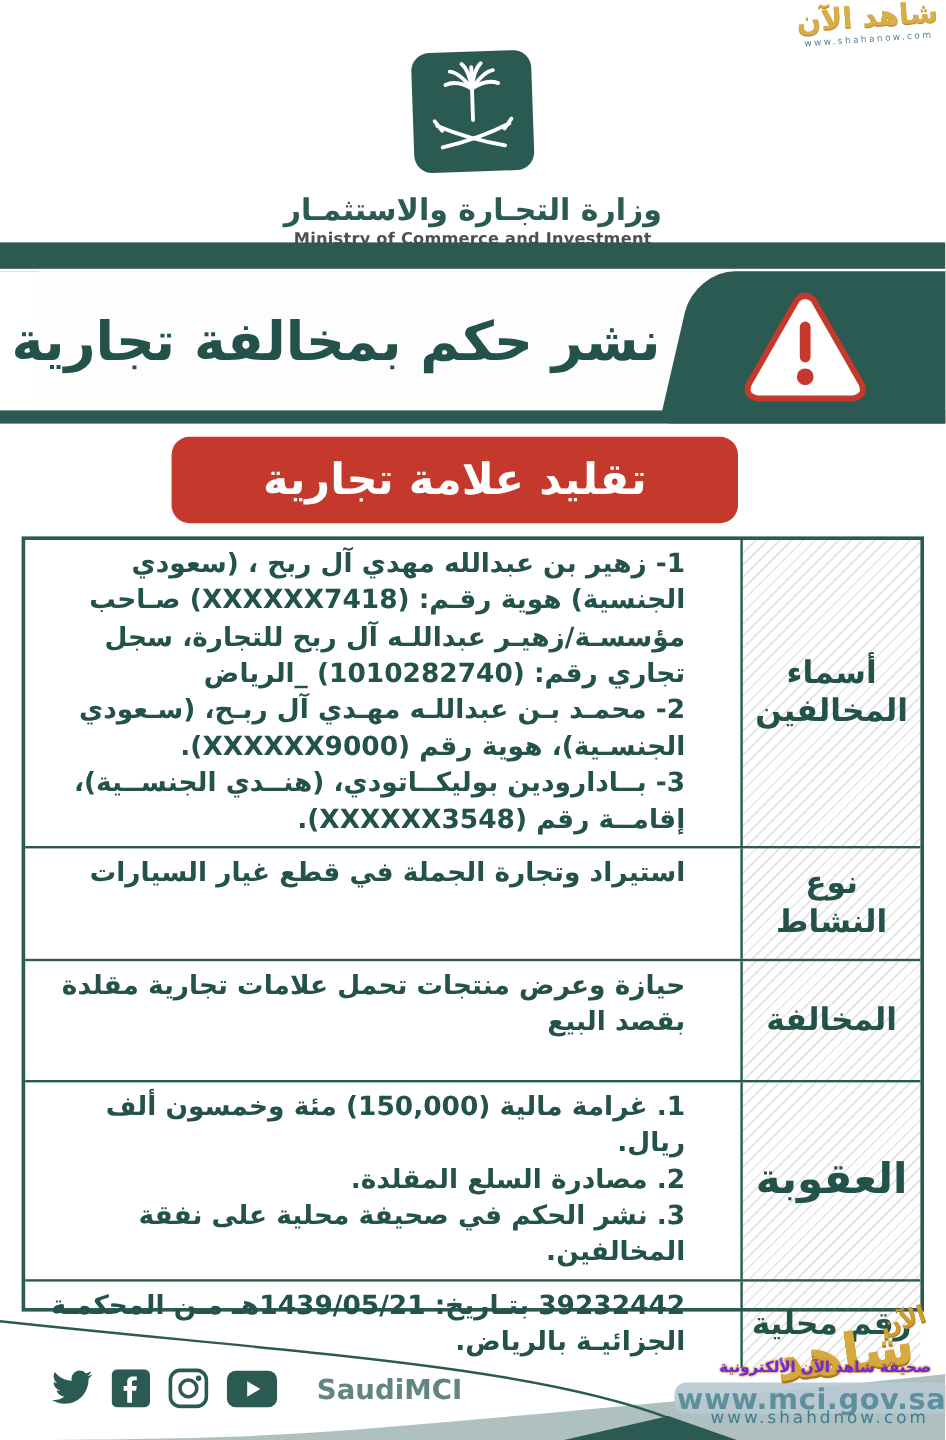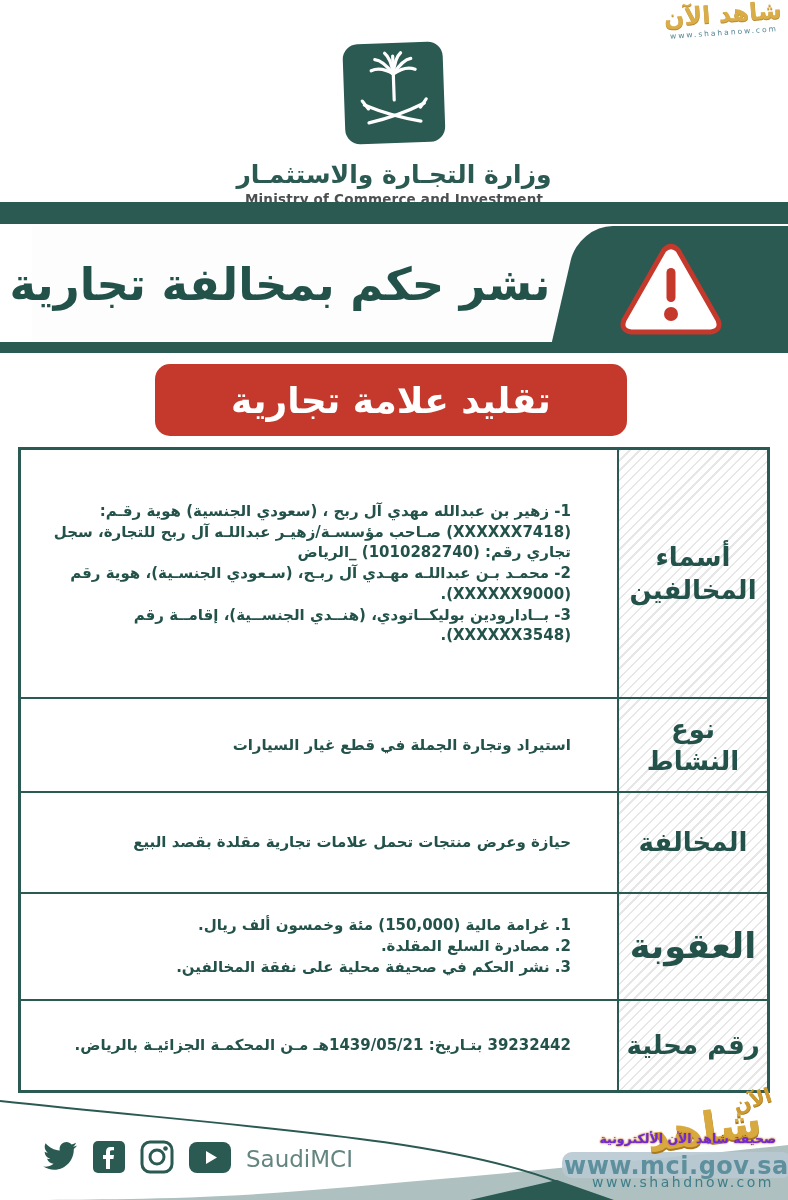--- a/index.html
+++ b/index.html
@@ -14,37 +14,37 @@
   .stripes{background-image:repeating-linear-gradient(135deg,rgba(120,120,120,.18) 0 1.6px,transparent 1.6px 7px);margin-left:32px;}
   .bar-top{position:absolute;top:202px;left:0;width:788px;height:22px;background:#2a5a52;border-bottom:2px solid #fff;}
   .banner-striped{position:absolute;top:226px;left:0;width:788px;height:116px;background:#fdfdfd;}
   .banner-title{position:absolute;top:226px;left:0;width:560px;height:116px;display:flex;align-items:center;justify-content:center;
                 font-size:45px;font-weight:bold;color:#23524a;direction:rtl;}
   .banner-green-block{position:absolute;top:226px;right:-26px;width:250px;height:127px;background:#2a5a52;
                 border-top-left-radius:34px;border-bottom-left-radius:10px;transform:skewX(-13deg);}
   .warn-wrap{position:absolute;top:238px;right:52px;width:130px;height:104px;display:flex;align-items:center;justify-content:center;}
   .bar-bottom{position:absolute;top:342px;left:0;width:788px;height:11px;background:#2a5a52;}
   
-  .badge{position:absolute;top:364px;left:155px;width:472px;height:72px;background:#c4392c;border-radius:15px;
+  .badge{position:absolute;top:364px;left:143px;width:472px;height:72px;background:#c4392c;border-radius:15px;
          display:flex;align-items:center;justify-content:center;color:#fff;font-size:36px;font-weight:bold;direction:rtl;}
   
   .vtable{position:absolute;top:447px;left:18px;width:752px;height:646px;border:3px solid #2a5a52;
           direction:rtl;display:flex;flex-direction:column;box-sizing:border-box;}
   .vrow{display:flex;border-bottom:2.5px solid #2a5a52;}
   .vrow:last-child{border-bottom:none;}
   .label-cell{width:150px;flex:0 0 150px;border-left:2.5px solid #2a5a52;display:flex;align-items:center;justify-content:center;
           text-align:center;color:#23524a;font-weight:bold;font-size:26px;line-height:1.25;padding:4px;box-sizing:border-box;}
   .label-big{font-size:35px;}
-  .content-cell{flex:1;display:flex;flex-direction:column;justify-content:center;padding:6px 14px 6px 10px;box-sizing:border-box;
-          color:#23524a;font-weight:bold;font-size:15px;line-height:1.38;text-align:right;}
+  .content-cell{flex:1;display:flex;flex-direction:column;padding:6px 14px 6px 10px;box-sizing:border-box;
+          color:#23524a;font-weight:bold;font-size:22px;line-height:1.38;text-align:right;}
   .content-cell p{margin:0;}
   
   .footer-svg{position:absolute;left:0;top:1085px;}
   .social{position:absolute;left:42px;top:1140px;display:flex;align-items:center;gap:15px;}
-  .handle{font-size:23px;color:#63857f;margin-left:0;font-weight:normal;}
+  .handle{font-size:23px;color:#63857f;margin-left:18px;font-weight:bold;}
   
   .wm-top{position:absolute;top:0px;right:6px;text-align:center;transform:rotate(-4deg);opacity:.95;}
   .wm-top .wm-logo{font-size:24px;font-weight:bold;color:#d8a93f;text-shadow:0 1px 0 #b5822a;}
   .wm-top .wm-url{font-size:7.5px;color:#4a7d8f;letter-spacing:2px;}
   .wm-bottom{position:absolute;right:8px;bottom:6px;width:200px;height:118px;}
   .wm-band{position:absolute;left:-18px;bottom:16px;width:230px;height:26px;background:#b9c9d2;border-radius:10px;opacity:.92;}
   .wm-mci{position:absolute;left:-16px;bottom:14px;font-size:24px;font-weight:bold;color:#3f7d8c;opacity:.75;letter-spacing:.5px;}
   .wm-paper{position:absolute;right:4px;bottom:48px;font-size:12.5px;font-weight:bold;color:#6d28d9;
             text-shadow:0 0 2px #c77c28,0 0 2px #c77c28;direction:rtl;}
   .wm-url2{position:absolute;right:6px;bottom:4px;font-size:14px;color:#3f7d8c;letter-spacing:2.5px;}

